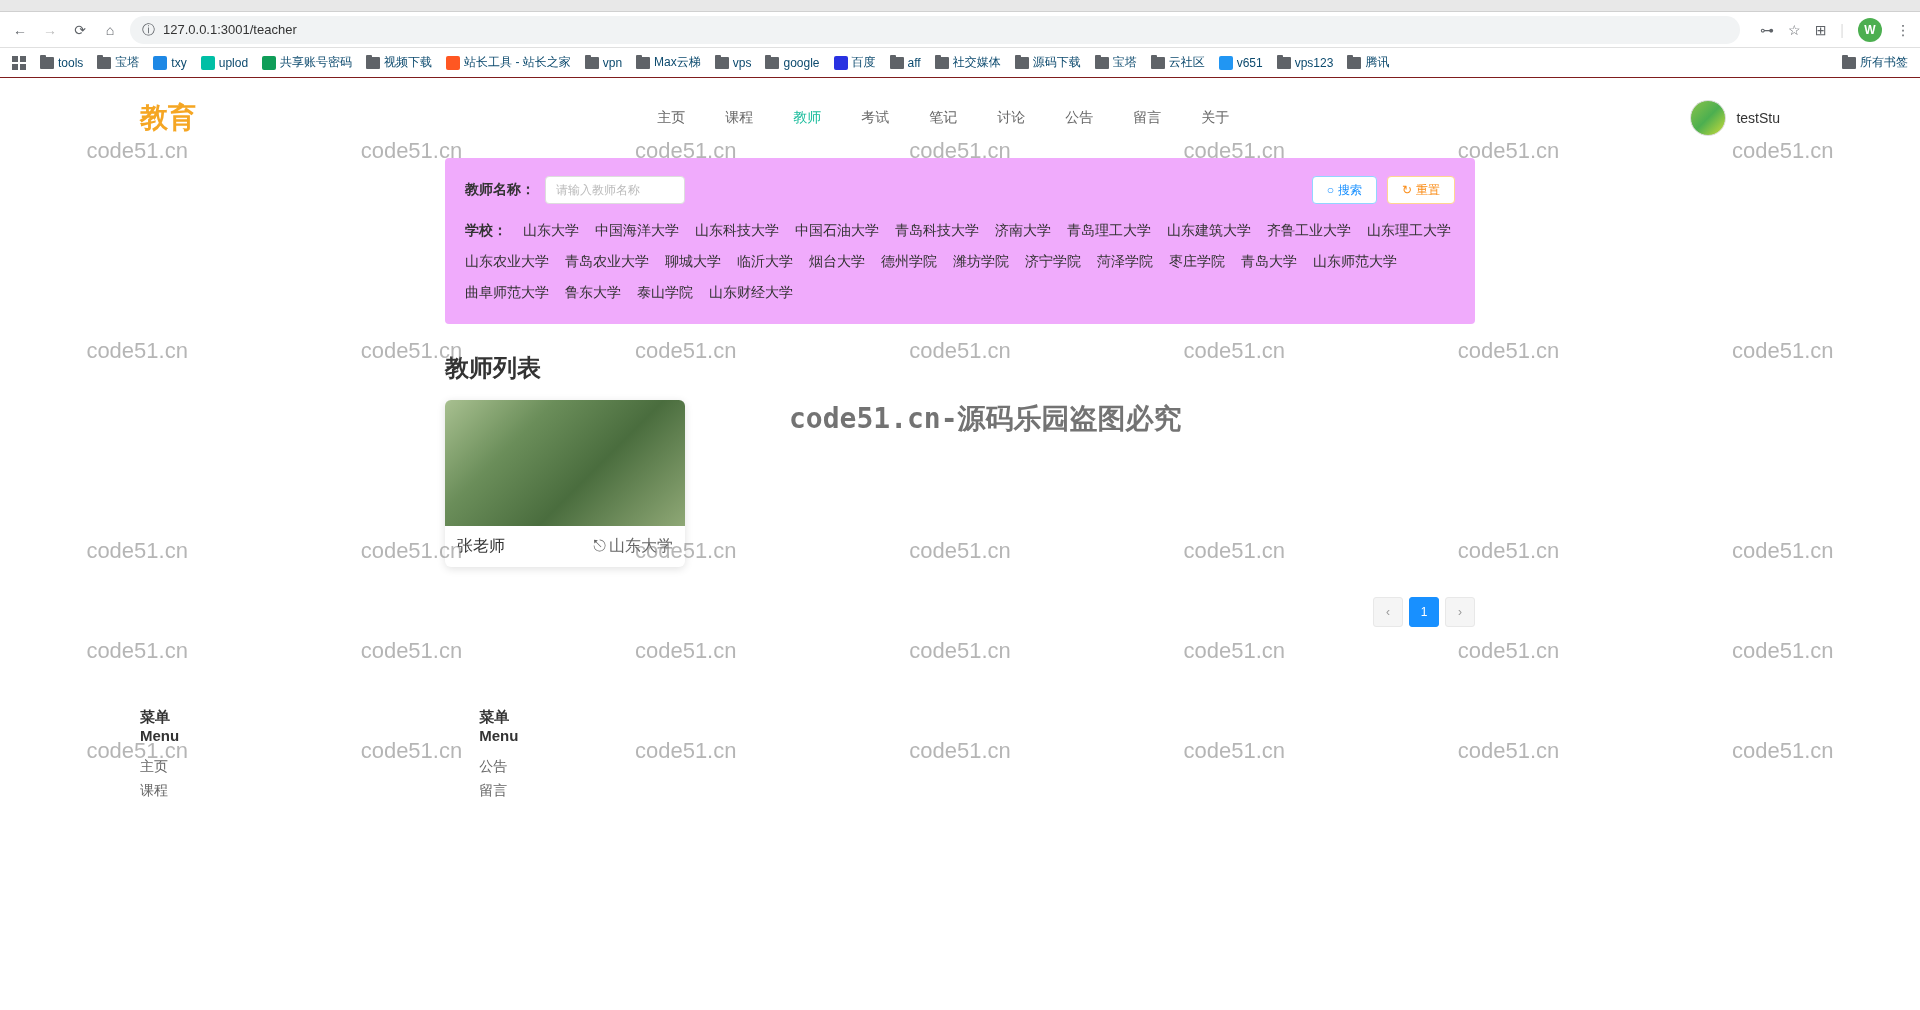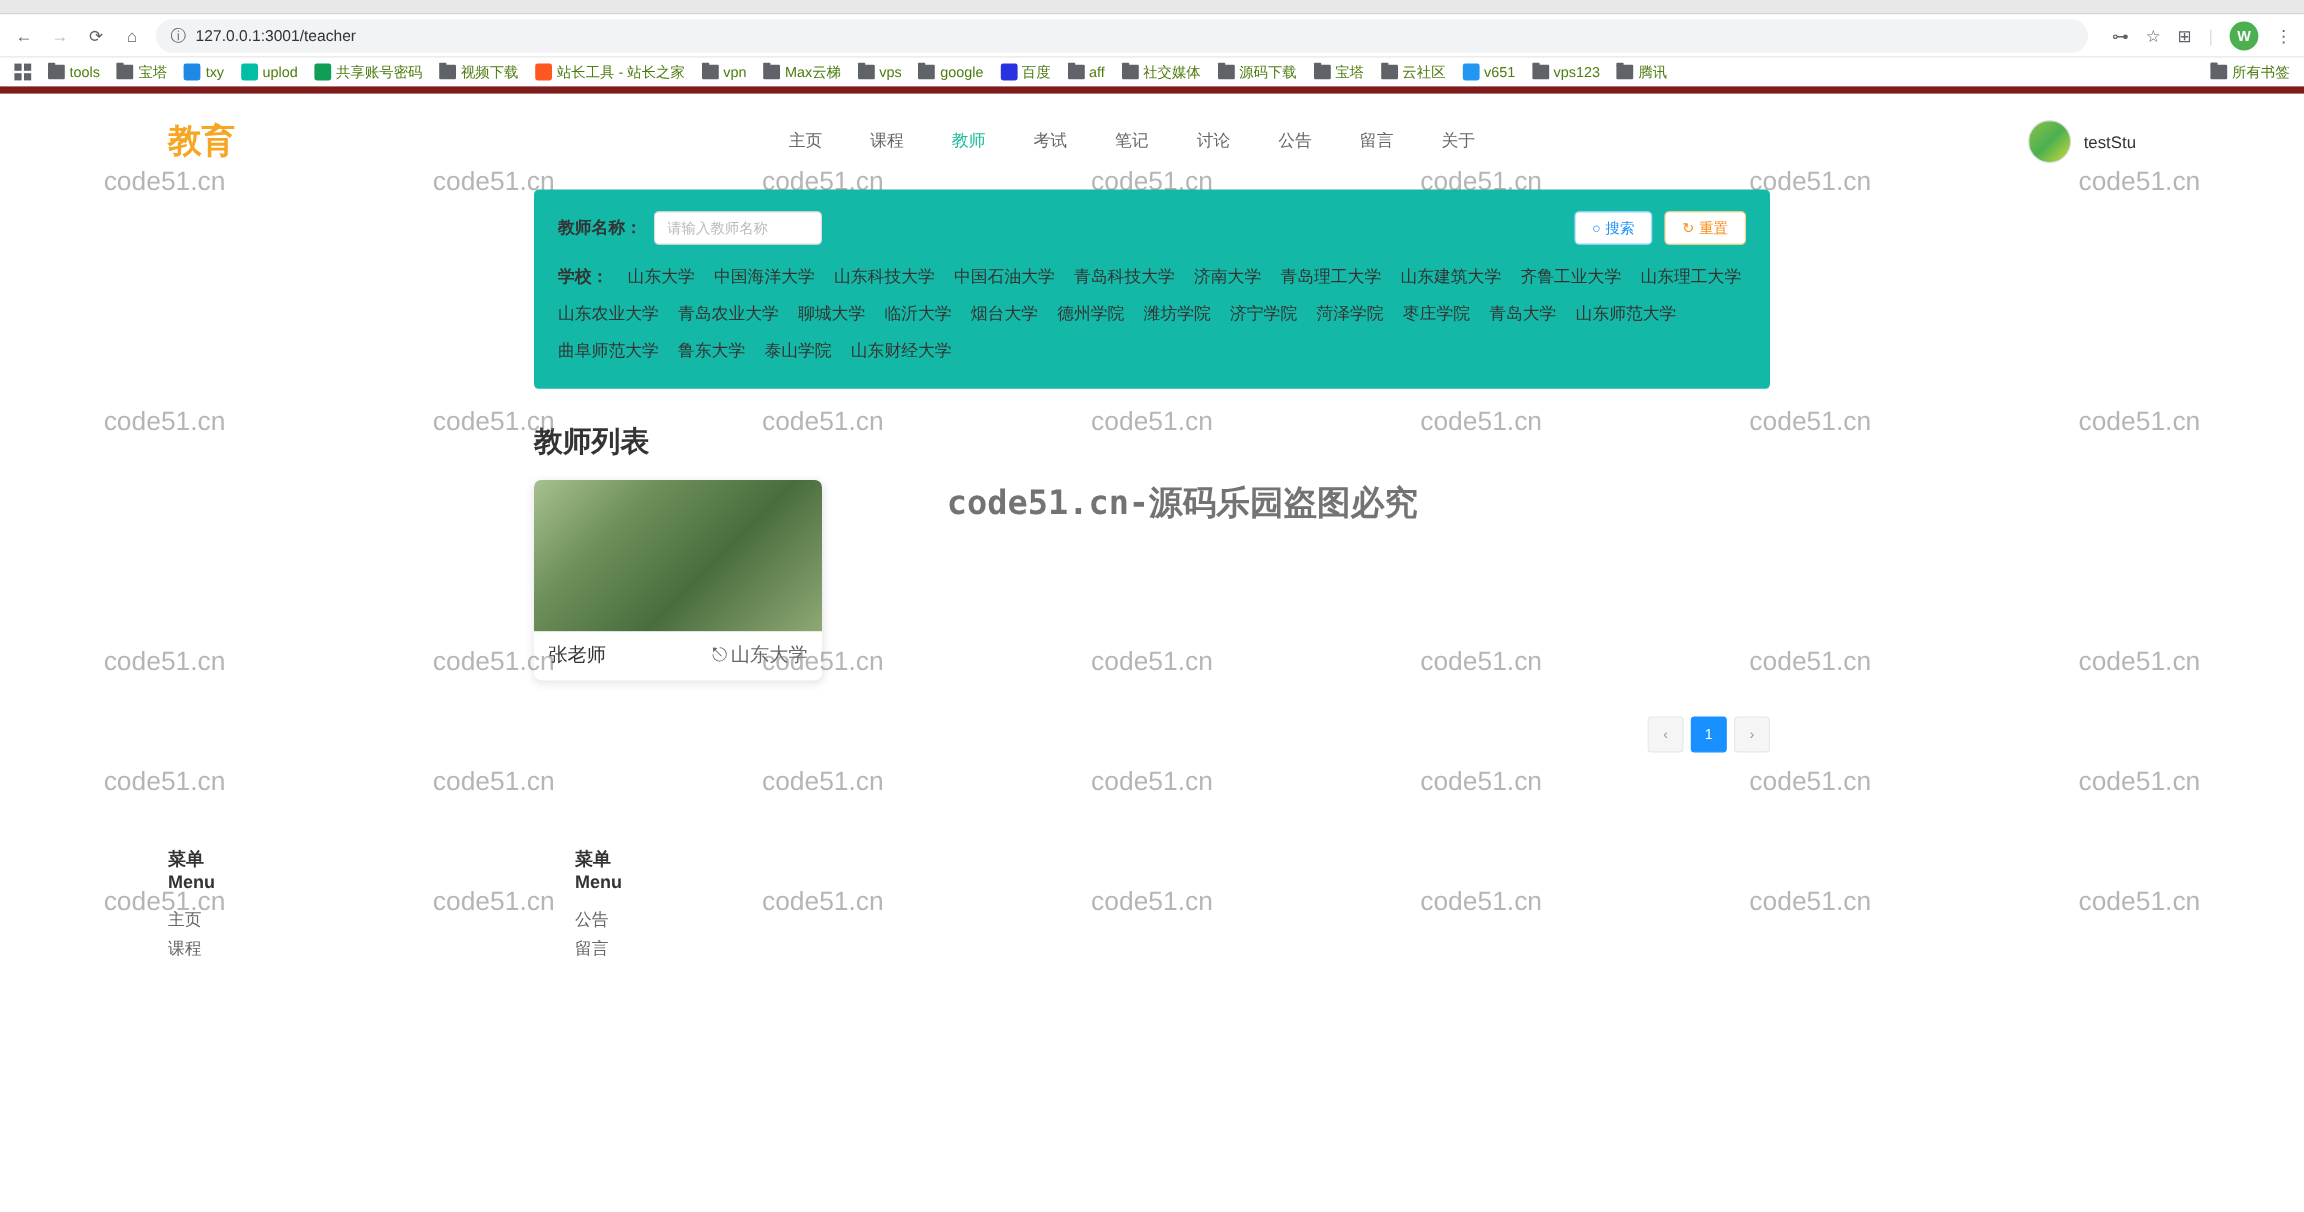--- a/index.html
+++ b/index.html
@@ -9,21 +9,21 @@
 .browser-top { height: 12px; background: #e8e8e8; border-bottom: 1px solid #d0d0d0; }
 .browser-toolbar { height: 36px; background: #fff; display: flex; align-items: center; padding: 0 10px; gap: 10px; border-bottom: 1px solid #e0e0e0; }
 .nav-btn { width: 20px; height: 20px; display: flex; align-items: center; justify-content: center; color: #5f6368; cursor: pointer; }
 .nav-btn.disabled { color: #bbb; }
 .url-bar { flex: 1; display: flex; align-items: center; background: #f1f3f4; border-radius: 14px; height: 28px; padding: 0 12px; gap: 8px; color: #5f6368; font-size: 13px; }
 .url-text { color: #333; }
 .toolbar-right { display: flex; align-items: center; gap: 14px; margin-left: 10px; }
 .avatar-circle { width: 24px; height: 24px; border-radius: 50%; background: #4caf50; color: #fff; display: flex; align-items: center; justify-content: center; font-size: 12px; font-weight: bold; }
 
 
-.bookmarks-bar { height: 30px; background: #fff; display: flex; align-items: center; padding: 0 12px; gap: 14px; border-bottom: 6px solid #7f1d1d; font-size: 12px; color: #4d7c0f; overflow: hidden; }
+.bookmarks-bar { height: 30px; background: #fff; display: flex; align-items: center; padding: 0 12px; gap: 14px; border-bottom: 1px solid #7f1d1d; font-size: 12px; color: #0c4a6e; overflow: hidden; }
 .bm-item { display: flex; align-items: center; gap: 4px; cursor: pointer; white-space: nowrap; }
 .bm-folder-icon { width: 14px; height: 12px; background: #5f6368; border-radius: 1px; position: relative; }
 .bm-folder-icon::before { content: ''; position: absolute; top: -2px; left: 0; width: 6px; height: 3px; background: #5f6368; border-radius: 1px 1px 0 0; }
 .bm-icon-txy { width: 14px; height: 14px; background: #1e88e5; border-radius: 2px; }
 .bm-icon-uplod { width: 14px; height: 14px; background: #00bfa5; border-radius: 2px; }
 .bm-icon-gongxiang { width: 14px; height: 14px; background: #0f9d58; border-radius: 2px; }
 .bm-icon-zhanzhang { width: 14px; height: 14px; background: #ff5722; border-radius: 2px; }
 .bm-icon-baidu { width: 14px; height: 14px; background: #2932e1; border-radius: 2px; }
 .bm-icon-v651 { width: 14px; height: 14px; background: #2196f3; border-radius: 2px; }
 .bm-grid { width: 14px; height: 14px; display: grid; grid-template: 1fr 1fr / 1fr 1fr; gap: 2px; }
@@ -35,21 +35,21 @@
 .header { height: 80px; display: flex; align-items: center; padding: 0 140px; justify-content: flex-end; }
 .logo { font-size: 28px; font-weight: bold; color: #f5a623; }
 .nav { flex: 1; display: flex; justify-content: center; gap: 40px; }
 .nav a { color: #666; text-decoration: none; cursor: pointer; }
 .nav a.active { color: #1abc9c; }
 .user-area { display: flex; align-items: center; gap: 10px; }
 .user-avatar { width: 36px; height: 36px; border-radius: 50%; background: linear-gradient(135deg, #8bc34a, #4caf50, #cddc39); border: 1px solid #ddd; }
 .user-name { font-weight: normal; color: #333; }
 
 .container { max-width: 1050px; margin: 0 auto; padding: 0 10px; }
-.filter-box { background: #14b8a6; border-radius: 4px; padding: 18px 20px; }
+.filter-box { background: #f0abfc; border-radius: 4px; padding: 18px 20px; }
 .filter-row { display: flex; align-items: center; gap: 10px; margin-bottom: 14px; }
 .filter-label { font-weight: bold; color: #333; }
 .filter-input { width: 140px; height: 28px; border: 1px solid #ddd; border-radius: 4px; padding: 0 10px; font-size: 12px; }
 .filter-input::placeholder { color: #bbb; }
 .btn { height: 28px; padding: 0 14px; border-radius: 4px; cursor: pointer; display: inline-flex; align-items: center; gap: 4px; font-size: 12px; }
 .btn-search { border: 1px solid #91d5ff; background: #fff; color: #1890ff; margin-left: auto; }
 .btn-reset { border: 1px solid #ffd591; background: #fff; color: #fa8c16; }
 .schools-row { display: flex; flex-wrap: wrap; gap: 6px 16px; align-items: baseline; line-height: 1.8; }
 .schools-label { font-weight: bold; }
 .school-link { color: #333; cursor: pointer; }

